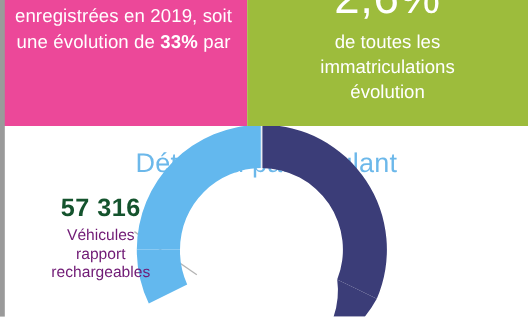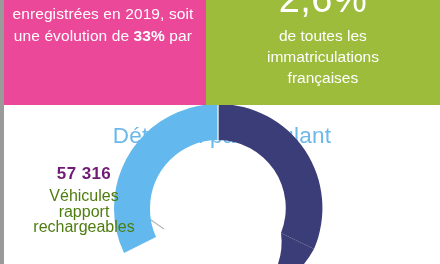--- a/index.html
+++ b/index.html
@@ -111,31 +111,31 @@
   }
   
   .callout {
     position: absolute;
     left: 14px;
     top: 59px;
     width: 132px;
     text-align: center;
   }
   .callout-value {
-    font-size: 17px;
+    font-size: 21px;
     line-height: 20px;
     font-weight: 700;
-    color: #701a75;
+    color: #14532d;
     letter-spacing: 0.4px;
   }
   .callout-label {
     margin-top: 4px;
-    font-size: 16px;
+    font-size: 13px;
     line-height: 15.5px;
-    color: #4d7c0f;
+    color: #701a75;
     font-weight: 400;
   }
   
   .donut-wrap {
     position: absolute;
     left: 0;
     top: 0;
     width: 436px;
     height: 159px;
     pointer-events: none;
@@ -157,21 +157,21 @@
         <span>enregistrées en 2019, soit</span><br>
         <span>une évolution de </span><b>33%</b><span> par</span><br>
       </div>
     </div>
 
     <div class="panel panel-green">
       <div class="big-figure">2,6%</div>
       <div class="panel-green-text">
         <span>de toutes les</span><br>
         <span>immatriculations</span><br>
-        <span>françaises</span>
+        <span>évolution</span>
       </div>
     </div>
 
   </div>
 
   <div class="detail-card">
 
     <div class="detail-title">Détail du parc roulant</div>
 
     <div class="donut-wrap">

